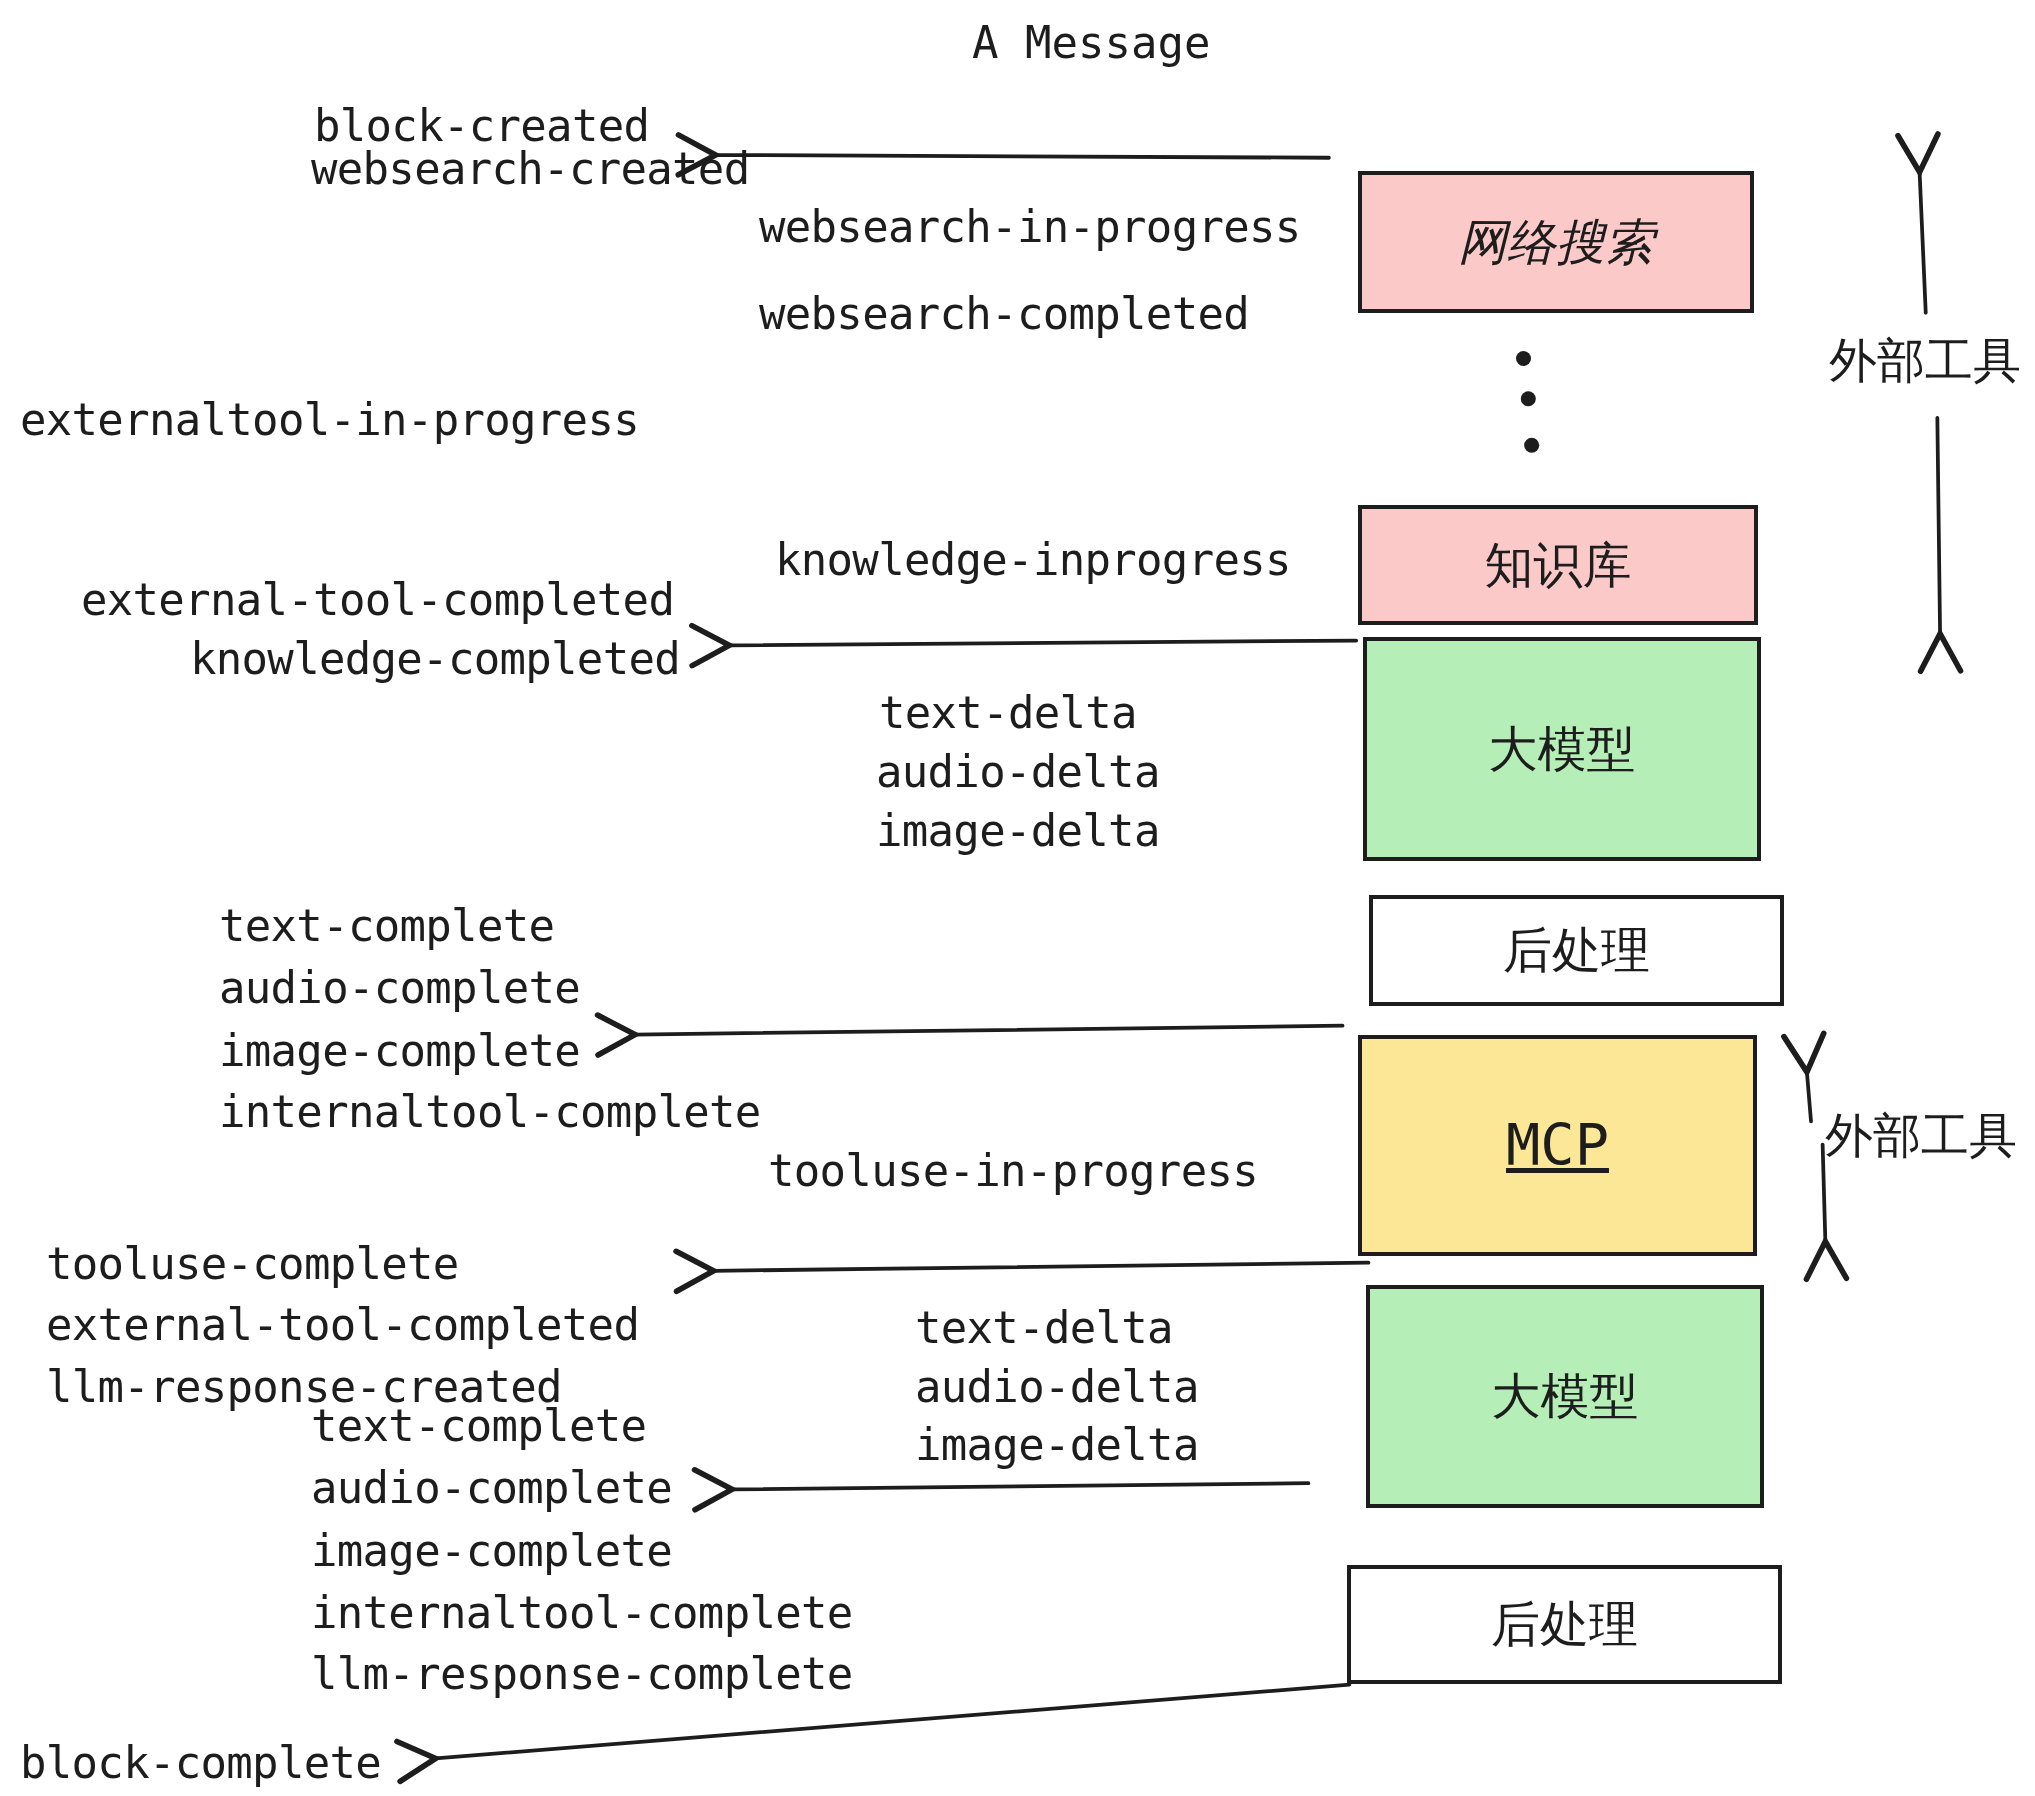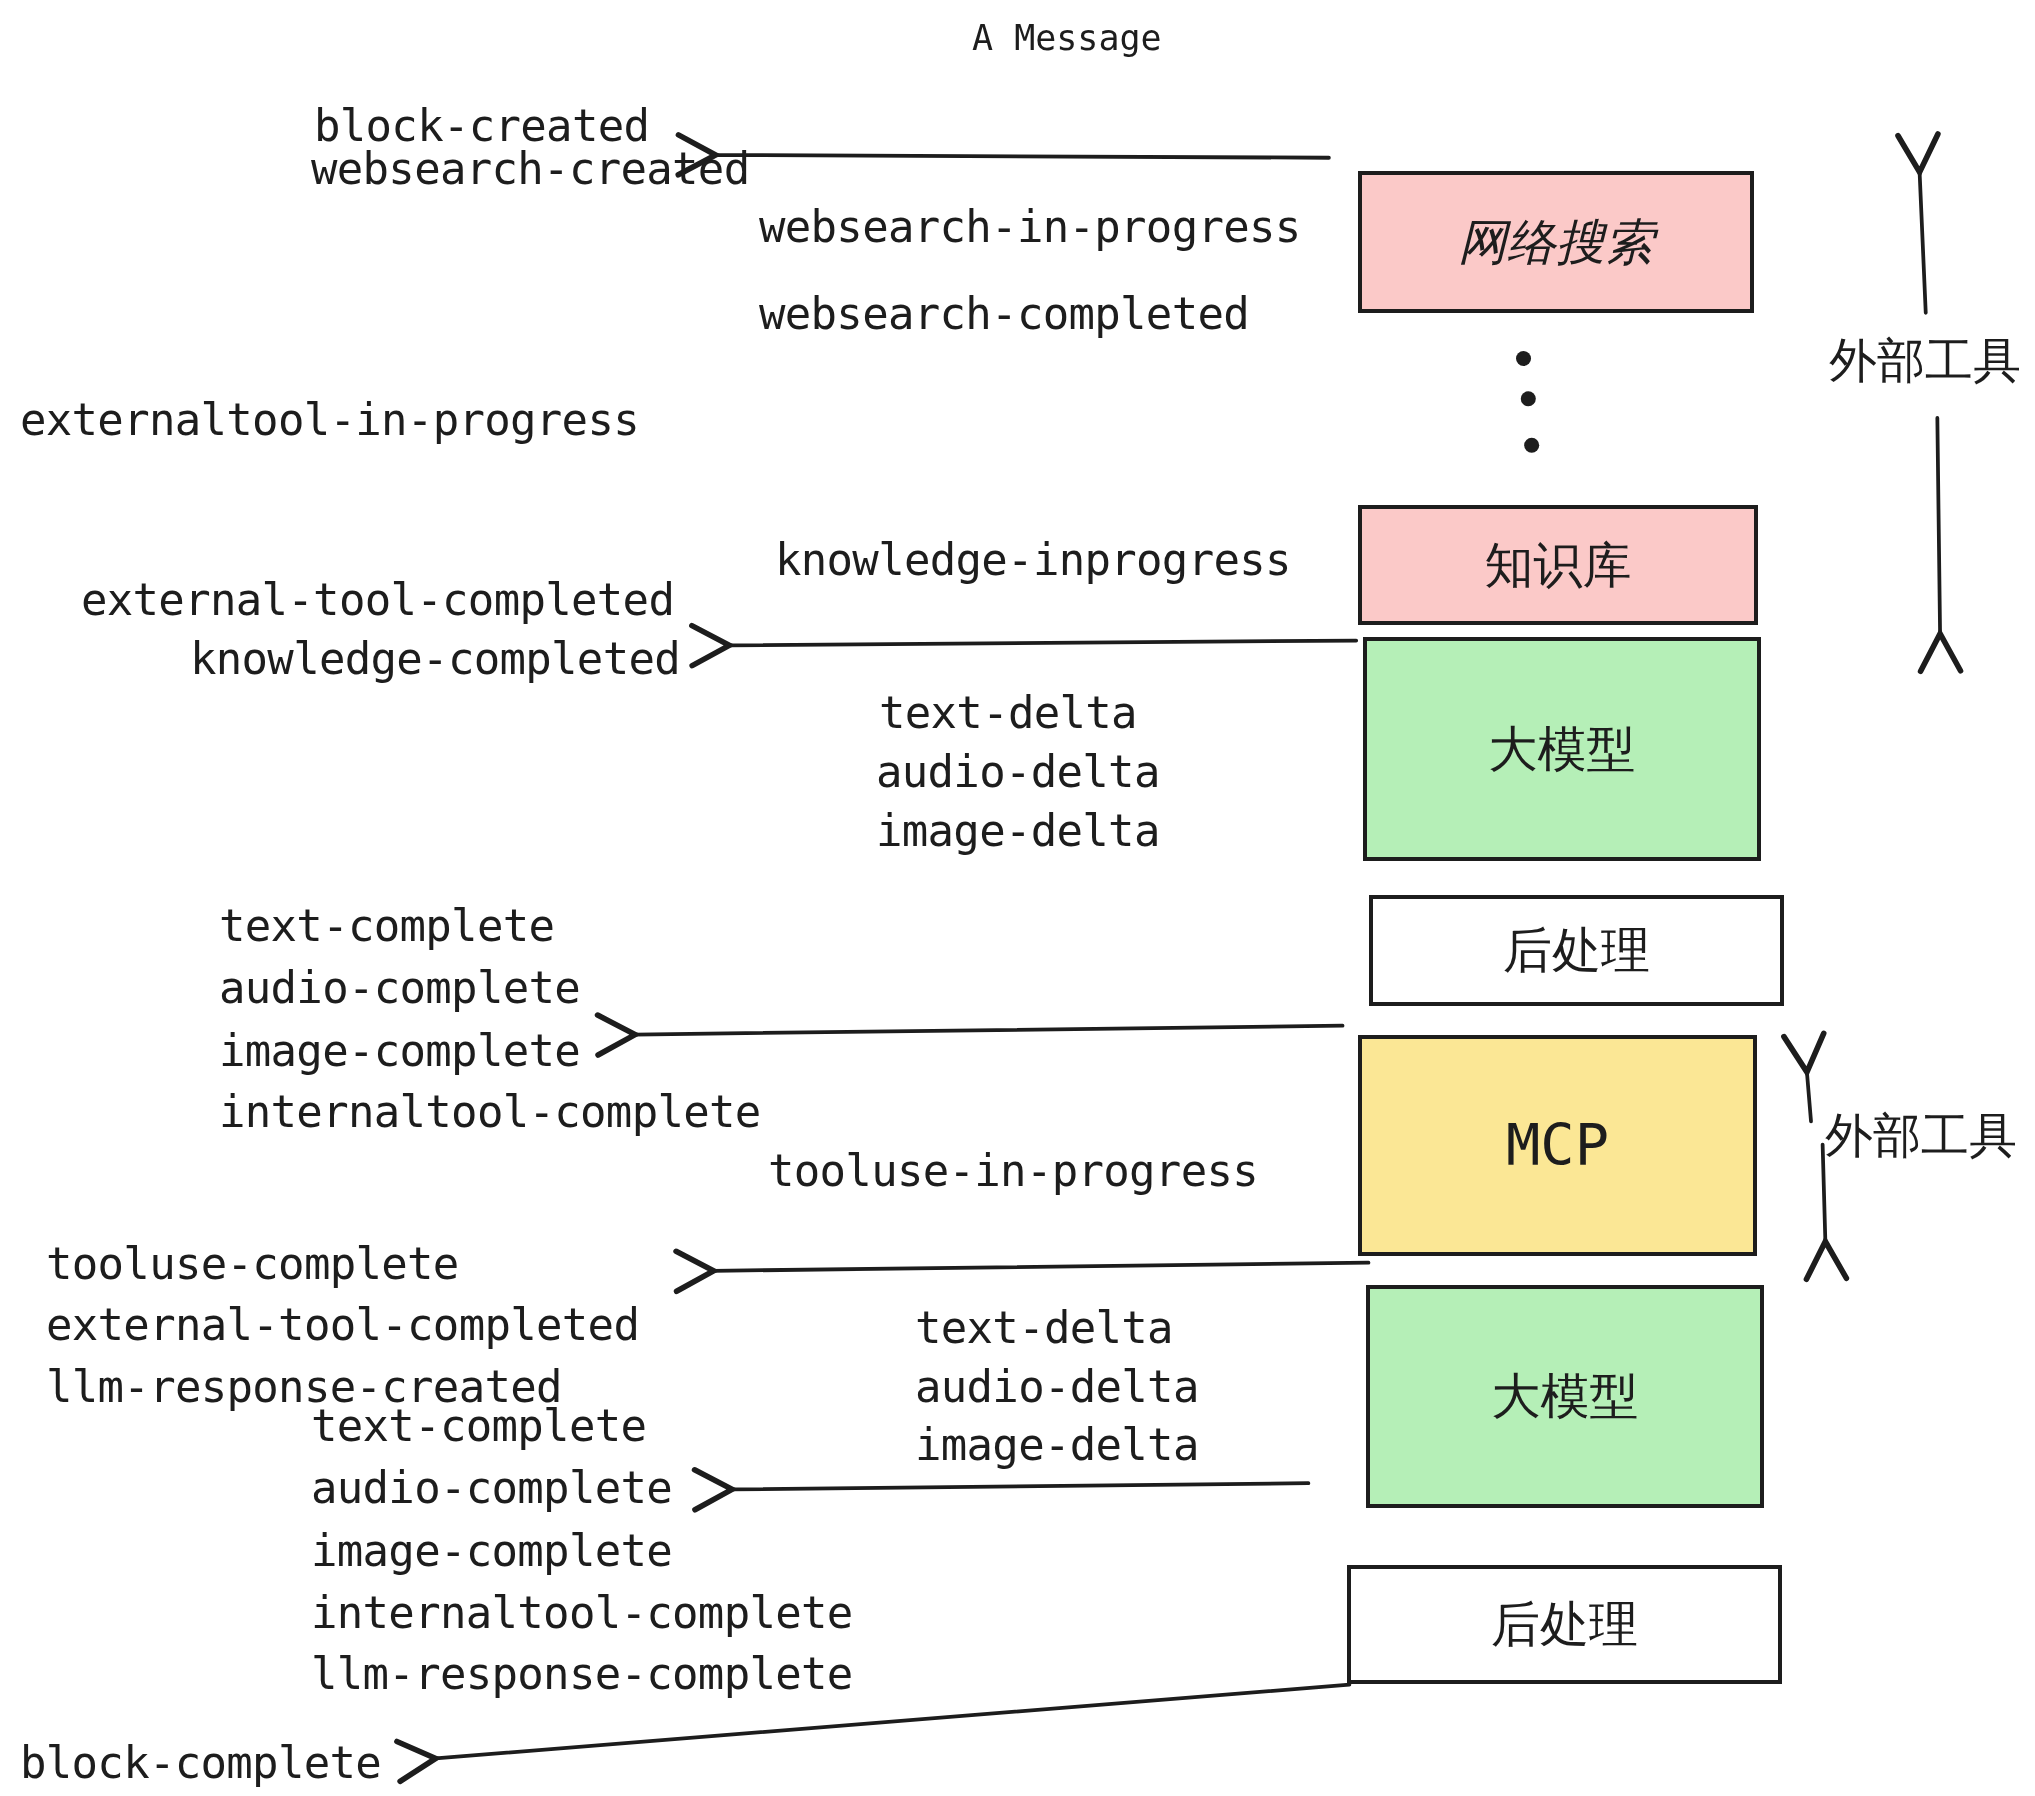--- a/index.html
+++ b/index.html
@@ -14,41 +14,42 @@
   .ev{
     position:absolute;
     font-size:44px;
     line-height:1;
     white-space:nowrap;
     letter-spacing:-0.7px;
     text-align:right;
   }
   .title{
     position:absolute;
-    font-size:35px;
+    font-size:44px;
     line-height:1;
     white-space:nowrap;
   }
   .box{
     position:absolute;
     border:4.1px solid #1d1d1d;
     display:flex;
     align-items:center;
     justify-content:center;
     box-sizing:border-box;
   }
   .box .lbl{
     font-family:"DejaVu Sans", "Liberation Sans", sans-serif;
     font-size:49px;
     line-height:1;
     white-space:nowrap;
   }
   .box .lbl.mono{
     font-family:"DejaVu Sans Mono", monospace;
     font-size:57px;
+    text-decoration:underline;
   }
   .side-label{
     position:absolute;
     font-family:Liberation Mono, monospace;
     font-size:48px;
     line-height:1;
     white-space:nowrap;
   }
   svg#wires{position:absolute;left:0;top:0;}
 </style>

